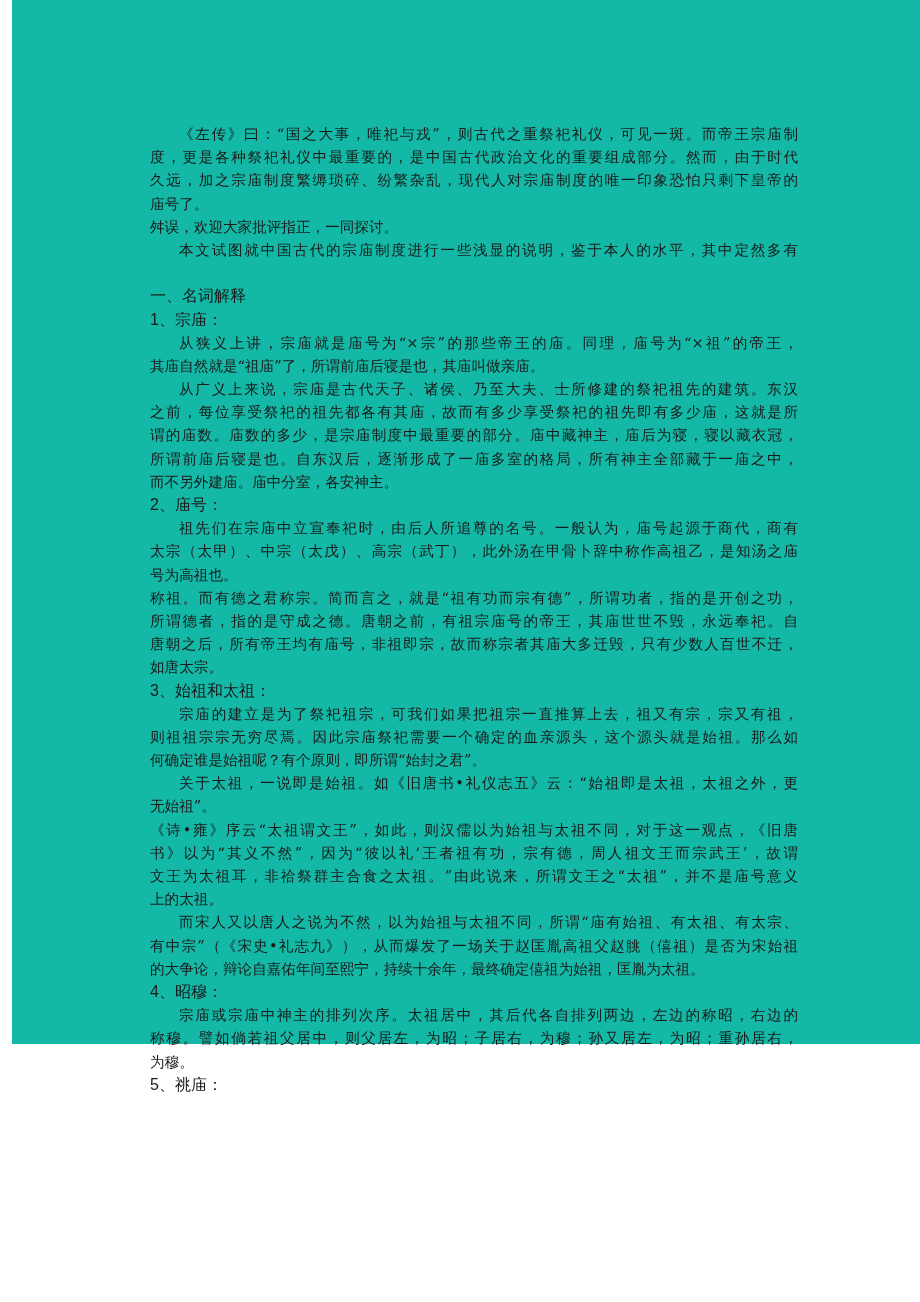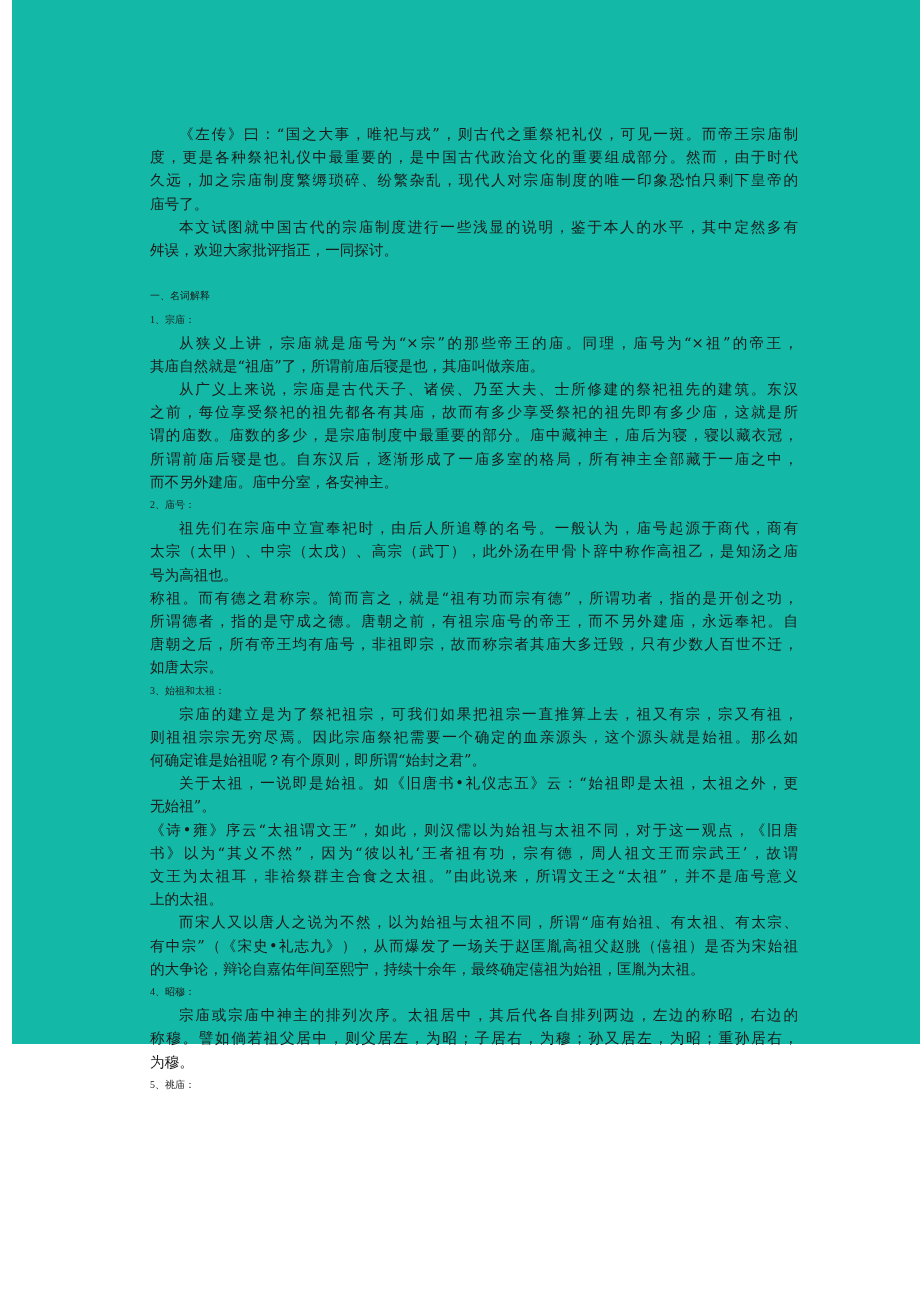--- a/index.html
+++ b/index.html
@@ -8,39 +8,39 @@
       position: absolute; left: 12px; top: 0; width: 920px; height: 1044px; background: #14b8a6;
     }
     .content {
       position: absolute; left: 138px; top: 122px; width: 648px;
       font-family: "DejaVu Serif", "Liberation Serif", serif;
       font-size: 14.6px; color: #1a1a1a; line-height: 23.2px;
     }
     .line { display: block; white-space: nowrap; height: 23.2px; text-align: justify; text-align-last: justify; }
     .line.last { text-align-last: left; }
     .line.indent { padding-left: 29px; }
-    .line.heading { text-align-last: left; font-family: Liberation Serif, serif; font-size: 10px; }
+    .line.heading { text-align-last: left; font-family: Liberation Sans, sans-serif; font-size: 16px; }
     .blank { display: block; height: 23.2px; }
   </style>
 </head>
 <body>
 
 <div class="page">
   <div class="content" id="content">
 
     <div>
       <span class="line indent">《左传》曰：“国之大事，唯祀与戎”，则古代之重祭祀礼仪，可见一斑。而帝王宗庙制</span>
       <span class="line">度，更是各种祭祀礼仪中最重要的，是中国古代政治文化的重要组成部分。然而，由于时代</span>
       <span class="line">久远，加之宗庙制度繁缛琐碎、纷繁杂乱，现代人对宗庙制度的唯一印象恐怕只剩下皇帝的</span>
       <span class="line last">庙号了。</span>
     </div>
 
     <div>
+      <span class="line last">舛误，欢迎大家批评指正，一同探讨。</span>
       <span class="line indent">本文试图就中国古代的宗庙制度进行一些浅显的说明，鉴于本人的水平，其中定然多有</span>
-      <span class="line last">舛误，欢迎大家批评指正，一同探讨。</span>
     </div>
 
     <span class="blank"></span>
 
     <span class="line heading">一、名词解释</span>
 
     <span class="line heading">1、宗庙：</span>
     <div>
       <span class="line indent">从狭义上讲，宗庙就是庙号为“×宗”的那些帝王的庙。同理，庙号为“×祖”的帝王，</span>
       <span class="line last">其庙自然就是“祖庙”了，所谓前庙后寝是也，其庙叫做亲庙。</span>
@@ -54,21 +54,21 @@
     </div>
 
     <span class="line heading">2、庙号：</span>
     <div>
       <span class="line indent">祖先们在宗庙中立宣奉祀时，由后人所追尊的名号。一般认为，庙号起源于商代，商有</span>
       <span class="line">太宗（太甲）、中宗（太戊）、高宗（武丁），此外汤在甲骨卜辞中称作高祖乙，是知汤之庙</span>
       <span class="line last">号为高祖也。</span>
     </div>
     <div>
       <span class="line">称祖。而有德之君称宗。简而言之，就是“祖有功而宗有德”，所谓功者，指的是开创之功，</span>
-      <span class="line">所谓德者，指的是守成之德。唐朝之前，有祖宗庙号的帝王，而不另外建庙，永远奉祀。自</span>
+      <span class="line">所谓德者，指的是守成之德。唐朝之前，有祖宗庙号的帝王，其庙世世不毁，永远奉祀。自</span>
       <span class="line">唐朝之后，所有帝王均有庙号，非祖即宗，故而称宗者其庙大多迁毁，只有少数人百世不迁，</span>
       <span class="line last">如唐太宗。</span>
     </div>
 
     <span class="line heading">3、始祖和太祖：</span>
     <div>
       <span class="line indent">宗庙的建立是为了祭祀祖宗，可我们如果把祖宗一直推算上去，祖又有宗，宗又有祖，</span>
       <span class="line">则祖祖宗宗无穷尽焉。因此宗庙祭祀需要一个确定的血亲源头，这个源头就是始祖。那么如</span>
       <span class="line last">何确定谁是始祖呢？有个原则，即所谓“始封之君”。</span>
     </div>

